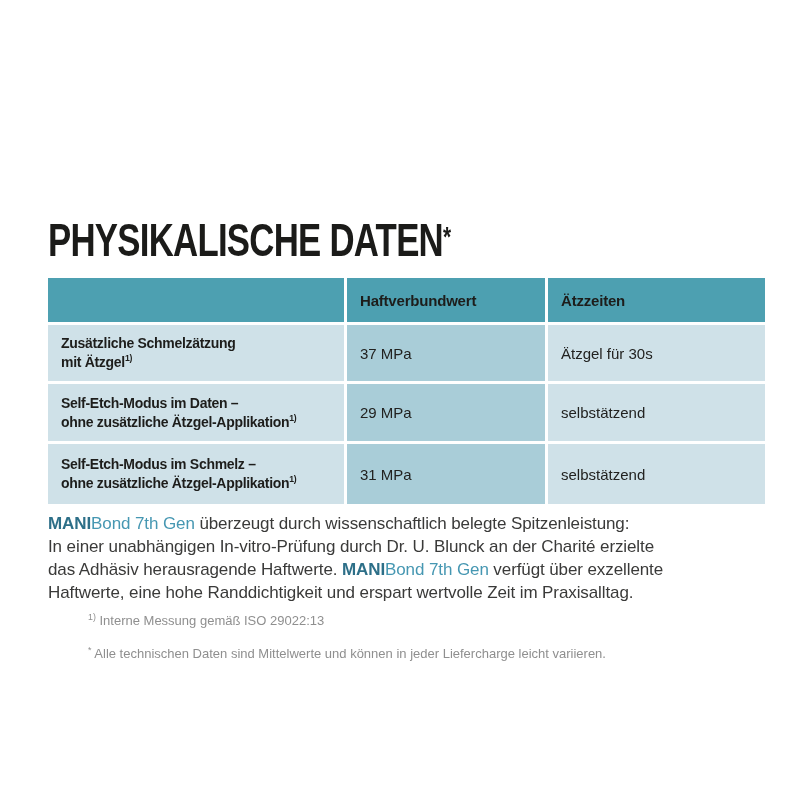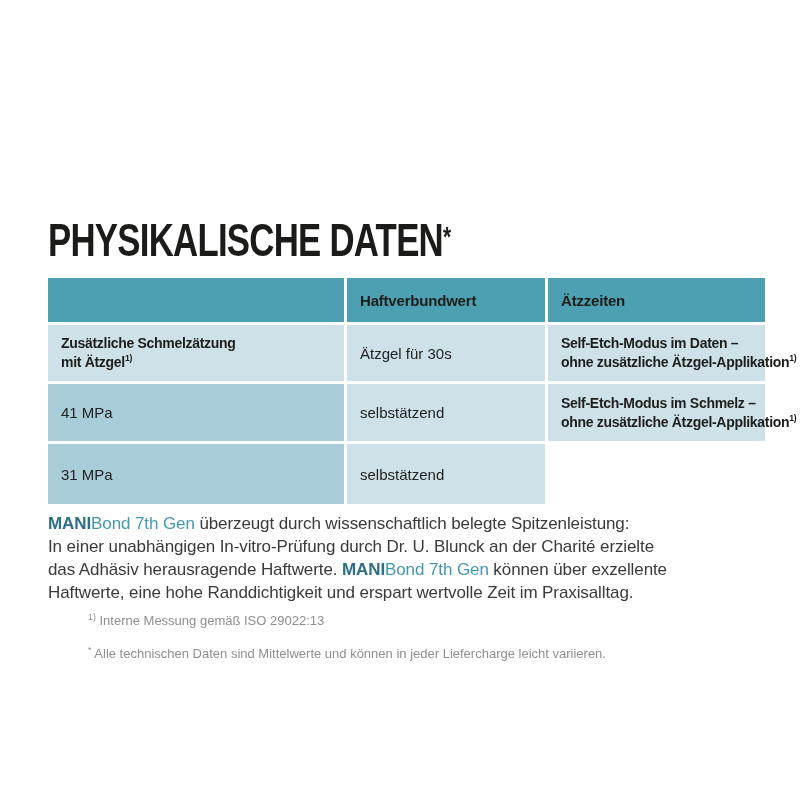--- a/index.html
+++ b/index.html
@@ -83,41 +83,42 @@
   <div class="ptable">
 
     <div class="cell c-teal"></div>
     <div class="cell c-teal th">Haftverbundwert</div>
     <div class="cell c-teal th">Ätzzeiten</div>
 
     <div class="cell c-light">
       <span class="row-label">Zusätzliche Schmelzätzung</span>
       <span class="row-label"><span>mit Ätzgel</span><sup>1)</sup></span>
     </div>
+    <div class="cell c-mid val">37 MPa</div>
     <div class="cell c-light val">Ätzgel für 30s</div>
 
     <div class="cell c-light">
       <span class="row-label">Self-Etch-Modus im Daten –</span>
       <span class="row-label"><span>ohne zusätzliche Ätzgel-Applikation</span><sup>1)</sup></span>
     </div>
-    <div class="cell c-mid val">41 MPa</div>
+    <div class="cell c-mid val">29 MPa</div>
     <div class="cell c-light val">selbstätzend</div>
 
     <div class="cell c-light">
       <span class="row-label">Self-Etch-Modus im Schmelz –</span>
       <span class="row-label"><span>ohne zusätzliche Ätzgel-Applikation</span><sup>1)</sup></span>
     </div>
     <div class="cell c-mid val">31 MPa</div>
     <div class="cell c-light val">selbstätzend</div>
   </div>
 
   <div class="para">
     <div class="pline"><span class="brand-b">MANI</span><span class="brand-l">Bond 7th Gen</span><span> überzeugt durch wissenschaftlich belegte Spitzenleistung:</span></div>
     <div class="pline"><span>In einer unabhängigen In-vitro-Prüfung durch Dr. U. Blunck an der Charité erzielte</span></div>
-    <div class="pline"><span>das Adhäsiv herausragende Haftwerte. </span><span class="brand-b">MANI</span><span class="brand-l">Bond 7th Gen</span><span> können über exzellente</span></div>
+    <div class="pline"><span>das Adhäsiv herausragende Haftwerte. </span><span class="brand-b">MANI</span><span class="brand-l">Bond 7th Gen</span><span> verfügt über exzellente</span></div>
     <div class="pline"><span>Haftwerte, eine hohe Randdichtigkeit und erspart wertvolle Zeit im Praxisalltag.</span></div>
   </div>
 
   <div class="footnote fn1"><sup>1)</sup><span> Interne Messung gemäß ISO 29022:13</span></div>
 
   <div class="footnote fn2"><sup>*</sup><span> Alle technischen Daten sind Mittelwerte und können in jeder Liefercharge leicht variieren.</span></div>
 
 </div>
 
 </body></html>

